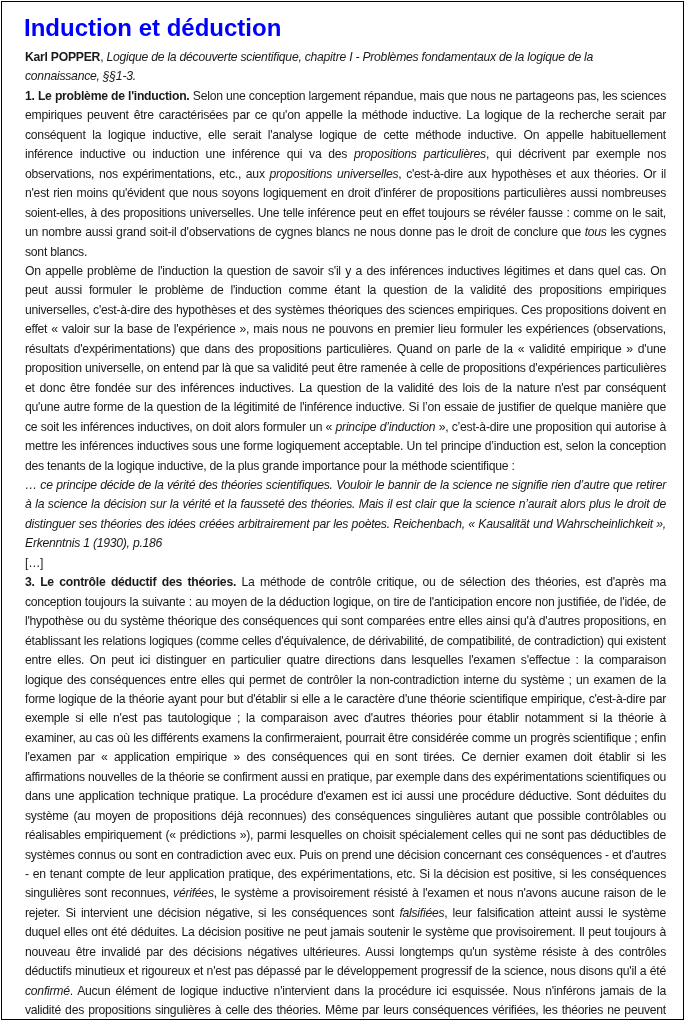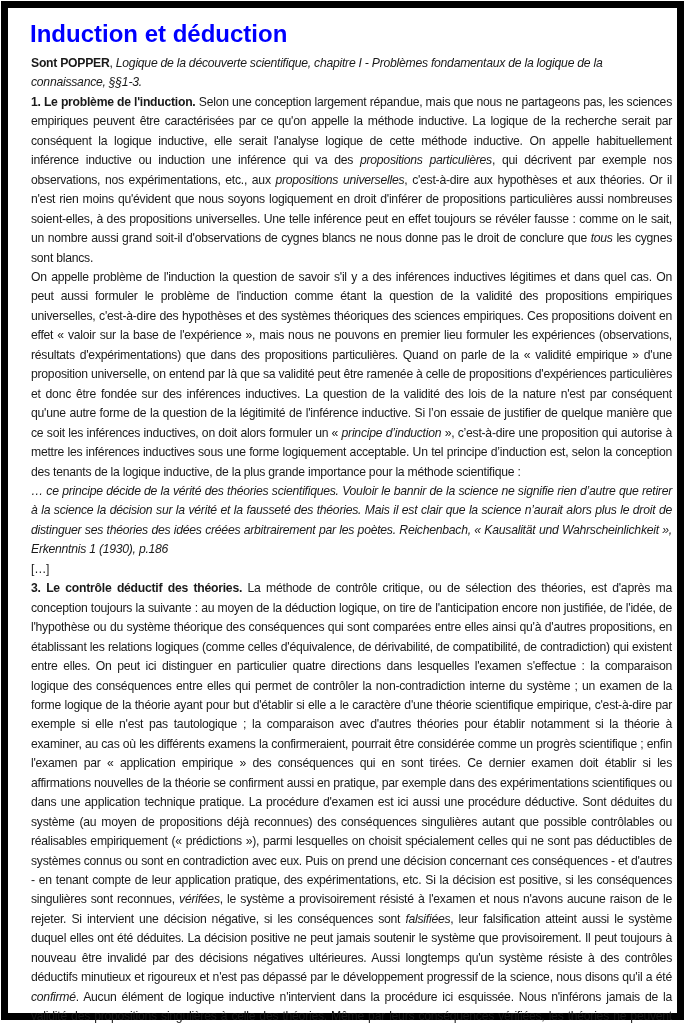--- a/index.html
+++ b/index.html
@@ -1,20 +1,20 @@
 <!DOCTYPE html>
 <html><head>
 <meta charset="utf-8">
 <style>
   html, body { margin: 0; padding: 0; background: #ffffff; }
   body { width: 687px; height: 1023px; overflow: hidden; }
   .frame {
     position: absolute; left: 1px; top: 1px;
     width: 683px; height: 1019px;
-    border: 7px solid #000000;
+    border: 1px solid #000000;
     box-sizing: border-box;
     background: #ffffff;
   }
   .content {
     position: absolute; left: 23px; top: 10px; width: 641px;
     font-family: "Liberation Sans", sans-serif;
     font-size: 12.2px;
     line-height: 19.45px;
     color: #1a1a1a;
     letter-spacing: -0.25px;
@@ -34,21 +34,21 @@
   b { font-weight: bold; }
   i { font-style: italic; }
 </style>
 </head>
 <body>
 
 <div class="frame">
   <div class="content">
     <h1 style="color: rgb(0, 0, 255);">Induction et déduction</h1>
 
-    <p class="lead"><b>Sont POPPER</b><span>, </span><i>Logique de la découverte scientifique, chapitre I - Problèmes fondamentaux de la logique de la connaissance, §§1-3.</i></p>
+    <p class="lead"><b>Karl POPPER</b><span>, </span><i>Logique de la découverte scientifique, chapitre I - Problèmes fondamentaux de la logique de la connaissance, §§1-3.</i></p>
 
     <p><b>1. Le problème de l'induction.</b><span> Selon une conception largement répandue, mais que nous ne partageons pas, les sciences empiriques peuvent être caractérisées par ce qu'on appelle la méthode inductive. La logique de la recherche serait par conséquent la logique inductive, elle serait l'analyse logique de cette méthode inductive. On appelle habituellement inférence inductive ou induction une inférence qui va des </span><i>propositions particulières</i><span>, qui décrivent par exemple nos observations, nos expérimentations, etc., aux </span><i>propositions universelles</i><span>, c'est-à-dire aux hypothèses et aux théories. Or il n'est rien moins qu'évident que nous soyons logiquement en droit d'inférer de propositions particulières aussi nombreuses soient-elles, à des propositions universelles. Une telle inférence peut en effet toujours se révéler fausse : comme on le sait, un nombre aussi grand soit-il d'observations de cygnes blancs ne nous donne pas le droit de conclure que </span><i>tous</i><span> les cygnes sont blancs.</span></p>
 
     <p><span>On appelle problème de l'induction la question de savoir s'il y a des inférences inductives légitimes et dans quel cas. On peut aussi formuler le problème de l'induction comme étant la question de la validité des propositions empiriques universelles, c'est-à-dire des hypothèses et des systèmes théoriques des sciences empiriques. Ces propositions doivent en effet « valoir sur la base de l'expérience », mais nous ne pouvons en premier lieu formuler les expériences (observations, résultats d'expérimentations) que dans des propositions particulières. Quand on parle de la « validité empirique » d'une proposition universelle, on entend par là que sa validité peut être ramenée à celle de propositions d'expériences particulières et donc être fondée sur des inférences inductives. La question de la validité des lois de la nature n'est par conséquent qu'une autre forme de la question de la légitimité de l'inférence inductive. Si l’on essaie de justifier de quelque manière que ce soit les inférences inductives, on doit alors formuler un « </span><i>principe d’induction</i><span> », c’est-à-dire une proposition qui autorise à mettre les inférences inductives sous une forme logiquement acceptable. Un tel principe d’induction est, selon la conception des tenants de la logique inductive, de la plus grande importance pour la méthode scientifique :</span></p>
 
     <p><i>… ce principe décide de la vérité des théories scientifiques. Vouloir le bannir de la science ne signifie rien d’autre que retirer à la science la décision sur la vérité et la fausseté des théories. Mais il est clair que la science n’aurait alors plus le droit de distinguer ses théories des idées créées arbitrairement par les poètes. Reichenbach, « Kausalität und Wahrscheinlichkeit », Erkenntnis 1 (1930), p.186</i></p>
 
     <p class="ellipsis">[…]</p>
 
     <p><b>3. Le contrôle déductif des théories.</b><span> La méthode de contrôle critique, ou de sélection des théories, est d'après ma conception toujours la suivante : au moyen de la déduction logique, on tire de l'anticipation encore non justifiée, de l'idée, de l'hypothèse ou du système théorique des conséquences qui sont comparées entre elles ainsi qu'à d'autres propositions, en établissant les relations logiques (comme celles d'équivalence, de dérivabilité, de compatibilité, de contradiction) qui existent entre elles. On peut ici distinguer en particulier quatre directions dans lesquelles l'examen s'effectue : la comparaison logique des conséquences entre elles qui permet de contrôler la non-contradiction interne du système ; un examen de la forme logique de la théorie ayant pour but d'établir si elle a le caractère d'une théorie scientifique empirique, c'est-à-dire par exemple si elle n'est pas tautologique ; la comparaison avec d'autres théories pour établir notamment si la théorie à examiner, au cas où les différents examens la confirmeraient, pourrait être considérée comme un progrès scientifique ; enfin l'examen par « application empirique » des conséquences qui en sont tirées. Ce dernier examen doit établir si les affirmations nouvelles de la théorie se confirment aussi en pratique, par exemple dans des expérimentations scientifiques ou dans une application technique pratique. La procédure d'examen est ici aussi une procédure déductive. Sont déduites du système (au moyen de propositions déjà reconnues) des conséquences singulières autant que possible contrôlables ou réalisables empiriquement (« prédictions »), parmi lesquelles on choisit spécialement celles qui ne sont pas déductibles de systèmes connus ou sont en contradiction avec eux. Puis on prend une décision concernant ces conséquences - et d'autres - en tenant compte de leur application pratique, des expérimentations, etc. Si la décision est positive, si les conséquences singulières sont reconnues, </span><i>vérifées</i><span>, le système a provisoirement résisté à l'examen et nous n'avons aucune raison de le rejeter. Si intervient une décision négative, si les conséquences sont </span><i>falsifiées</i><span>, leur falsification atteint aussi le système duquel elles ont été déduites. La décision positive ne peut jamais soutenir le système que provisoirement. Il peut toujours à nouveau être invalidé par des décisions négatives ultérieures. Aussi longtemps qu'un système résiste à des contrôles déductifs minutieux et rigoureux et n'est pas dépassé par le développement progressif de la science, nous disons qu'il a été </span><i>confirmé</i><span>. Aucun élément de logique inductive n'intervient dans la procédure ici esquissée. Nous n'inférons jamais de la validité des propositions singulières à celle des théories. Même par leurs conséquences vérifiées, les théories ne peuvent jamais se révéler « vraies » ou même seulement « probables ».</span></p>

